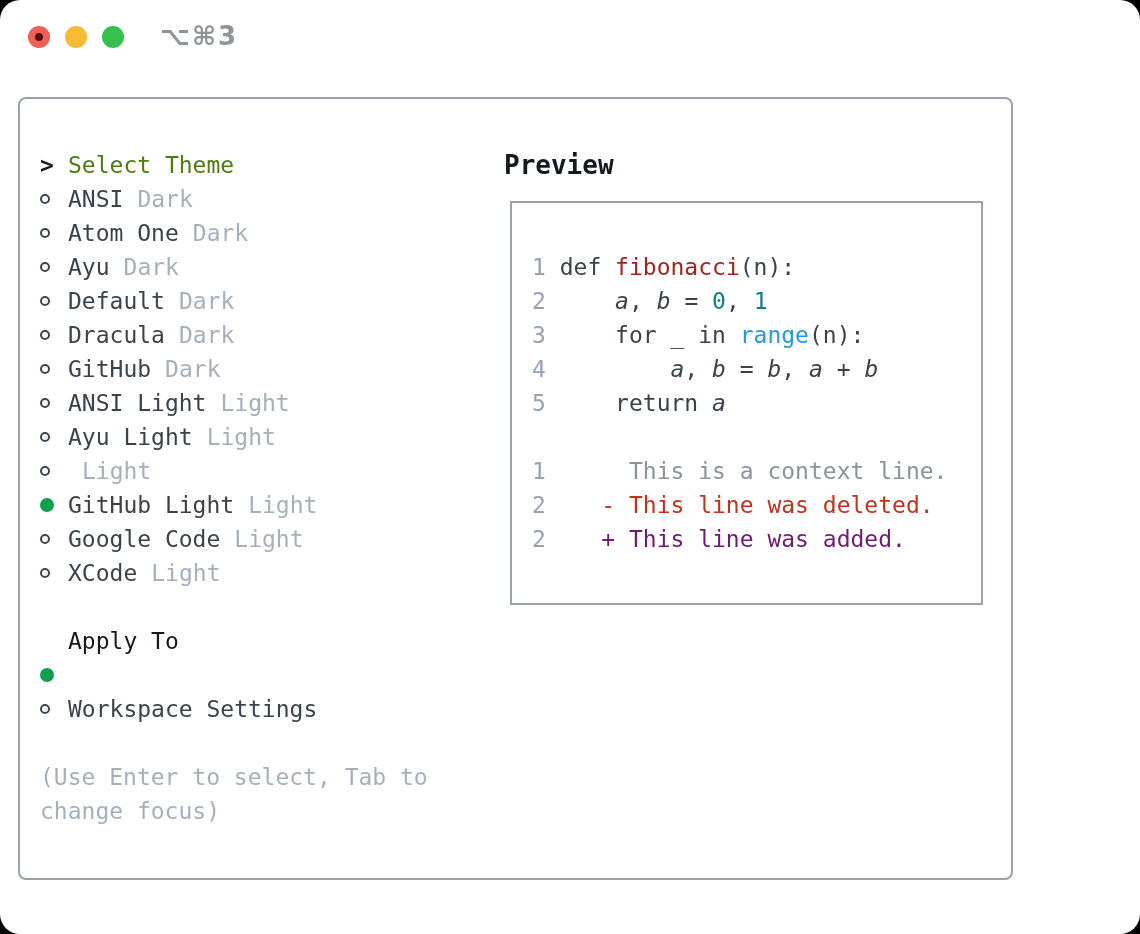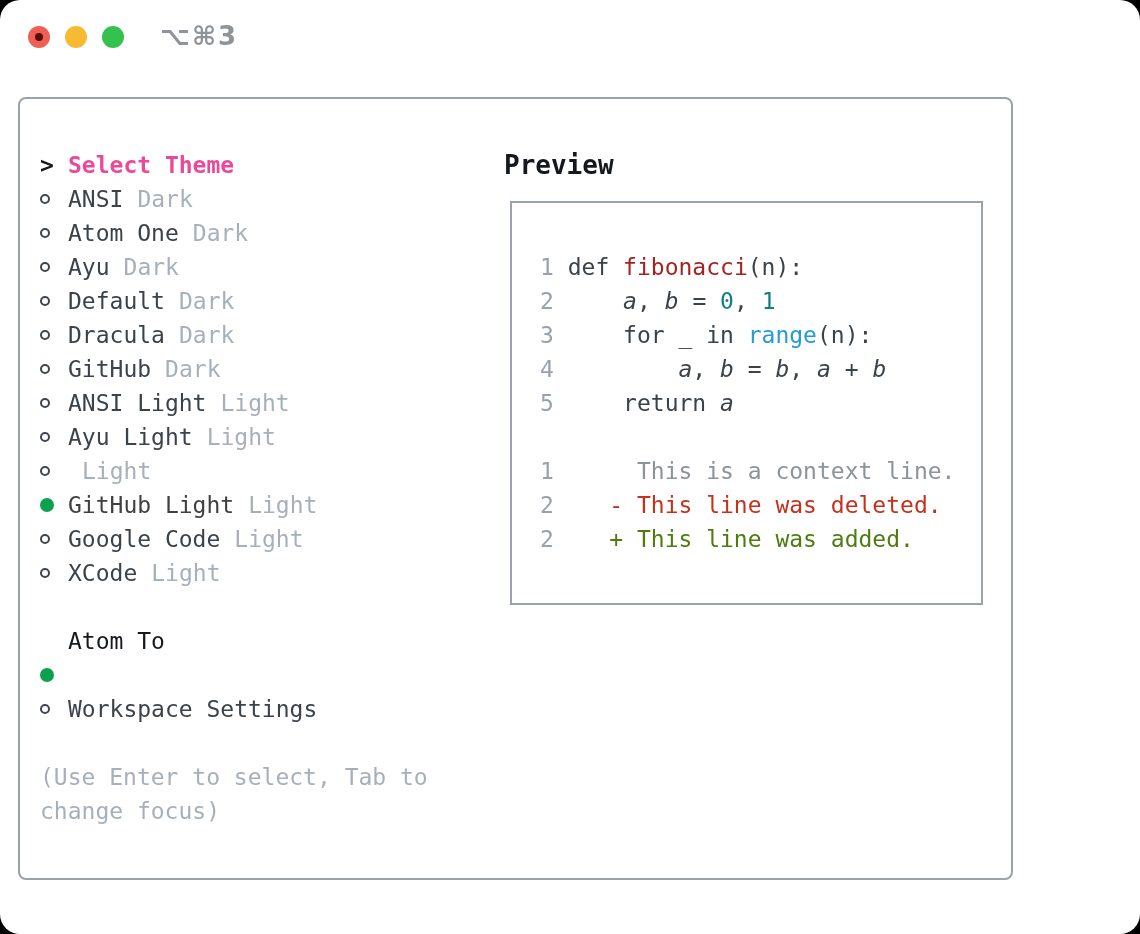--- a/index.html
+++ b/index.html
@@ -25,45 +25,45 @@
   .panel {
     position:absolute; left:18px; top:97px; width:995px; height:783px;
     border:2px solid #9aa2ac; border-radius:8px; background:#fff;
   }
   .list { position:absolute; left:20px; top:49px; font-size:23px; line-height:34px; }
   .row { white-space:pre; height:34px; display:flex; align-items:center; }
   .mark { display:inline-flex; width:28px; align-items:center; flex:none; }
   .arrow { color:#15191d; font-weight:bold; }
   .dot { width:10px; height:10px; border:2px solid #3e4750; border-radius:50%; display:inline-block; }
   .sel .dot { width:14px; height:14px; border:none; background:#0da14e; }
-  .hdr-text { color:#ec4899; font-weight:bold; }
+  .hdr-text { color:#4d7c0f; font-weight:normal; }
   .nm  { color:#3a434c;text-align:right; }
   .sel .nm { color:#404040; }
   .sfx { color:#a6b0bb; margin-left:14px; }
   .apply-hdr { color:#15191d; }
   .spacer { height:34px; }
   .hint { color:#a6b0bb; font-size:23px; line-height:34px; width:420px; margin-top:0; }
 
   
   .preview-label { position:absolute; left:484px; top:49px; font-size:26px; line-height:34px; font-weight:bold; color:#15191d; }
   .preview-box {
     position:absolute; left:490px; top:102px; width:473px; height:404px;
-    border:2px solid #9aa2ac; background:#fff; padding:47px 0 0 28px;
+    border:2px solid #9aa2ac; background:#fff; padding:47px 0 0 20px;
     font-size:23px; line-height:34px;
   }
   .cl { white-space:pre; height:34px; }
   .ln  { color:#98a2af; }
   .c   { color:#3a434c; }
   .fn  { color:#a5231e; }
   .bi  { color:#1f9cd9; }
   .tn  { color:#0e7e87; }
   .v   { color:#3a434c; font-style:italic; }
   .ctx { color:#8b939c; }
   .del { color:#c5311d; }
-  .add { color:#4d7c0f; }
+  .add { color:#701a75; }
 </style>
 </head>
 <body>
 
 <div class="window">
 
   <div class="titlebar">
     <span class="tl tl-close">
         <span class="tl-dot"></span>
       </span>
@@ -111,21 +111,21 @@
       <div class="row">
         <span class="mark"><span class="dot"></span></span><span class="nm">Google Code</span><span class="sfx">Light</span>
       </div>
       <div class="row">
         <span class="mark"><span class="dot"></span></span><span class="nm">XCode</span><span class="sfx">Light</span>
       </div>
 
       <div class="spacer"></div>
 
       <div class="row">
-        <span class="mark"></span><span class="apply-hdr">Atom To</span>
+        <span class="mark"></span><span class="apply-hdr">Apply To</span>
       </div>
       <div class="row sel">
         <span class="mark"><span class="dot"></span></span>
       </div>
       <div class="row">
         <span class="mark"><span class="dot"></span></span><span class="nm">Workspace Settings</span>
       </div>
 
       <div class="spacer"></div>
 

